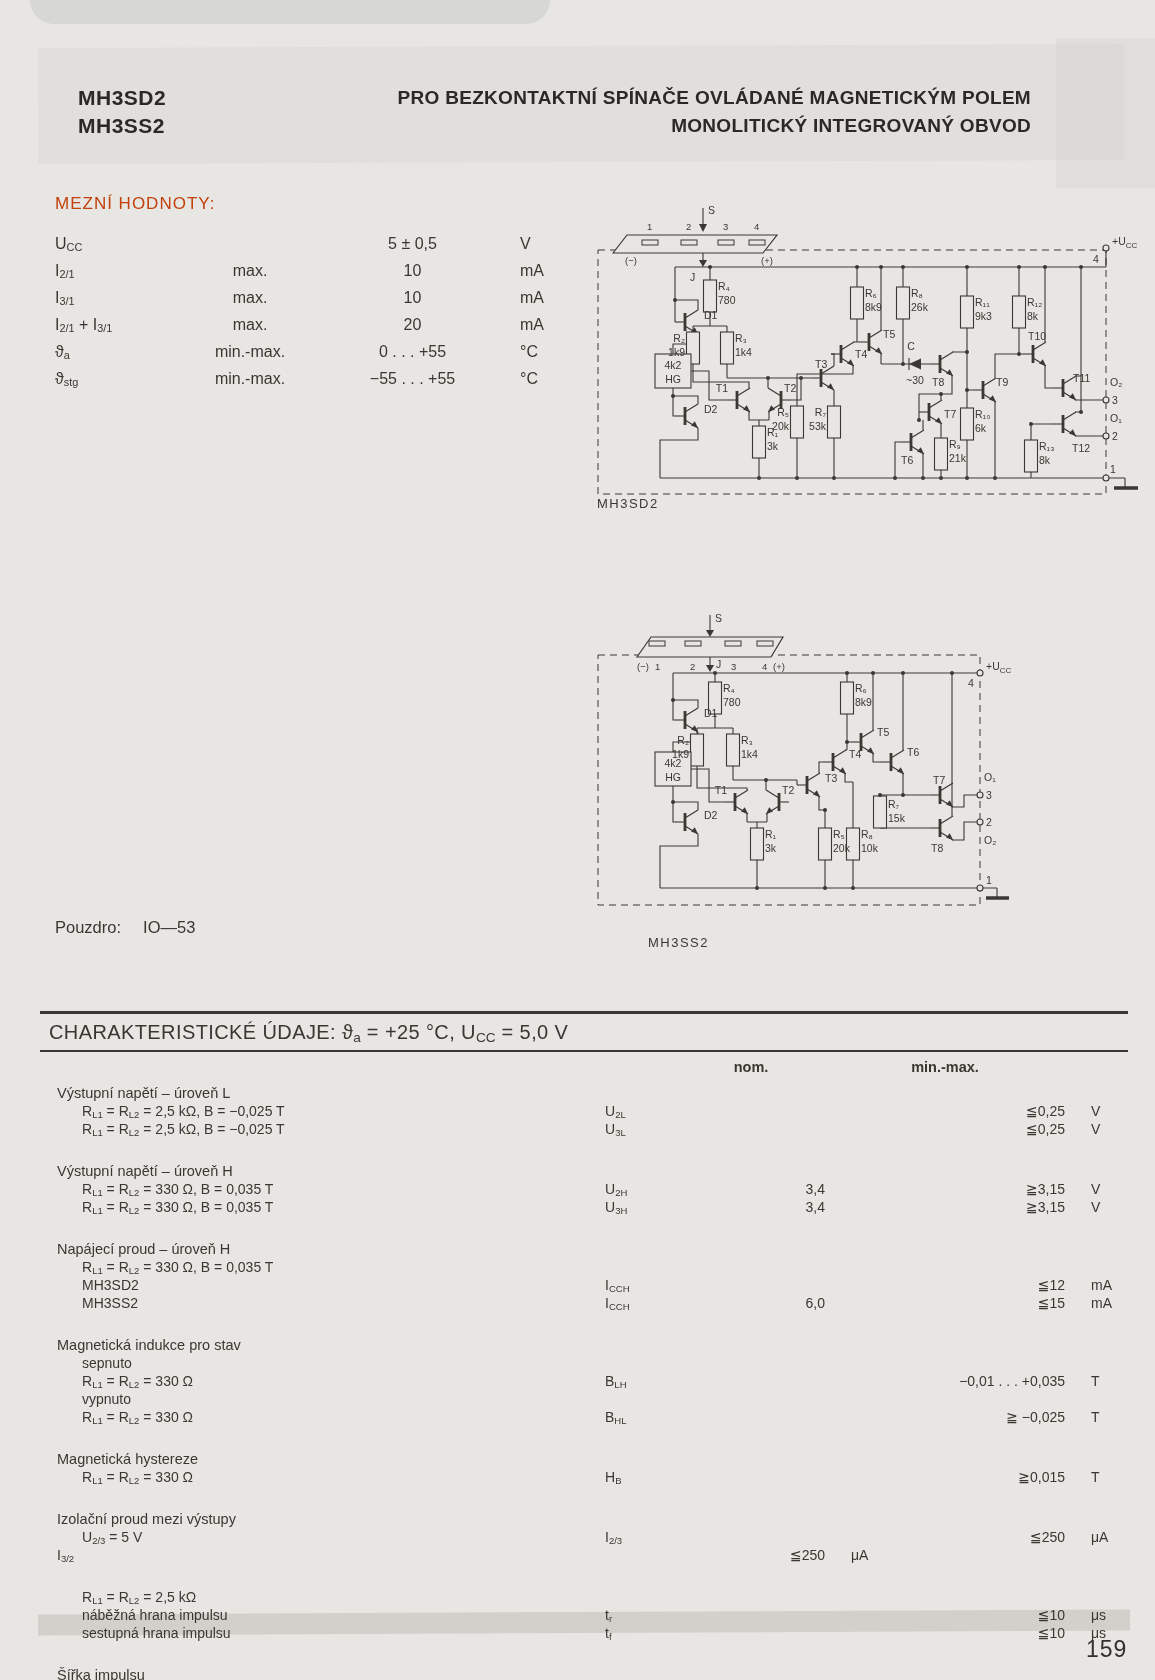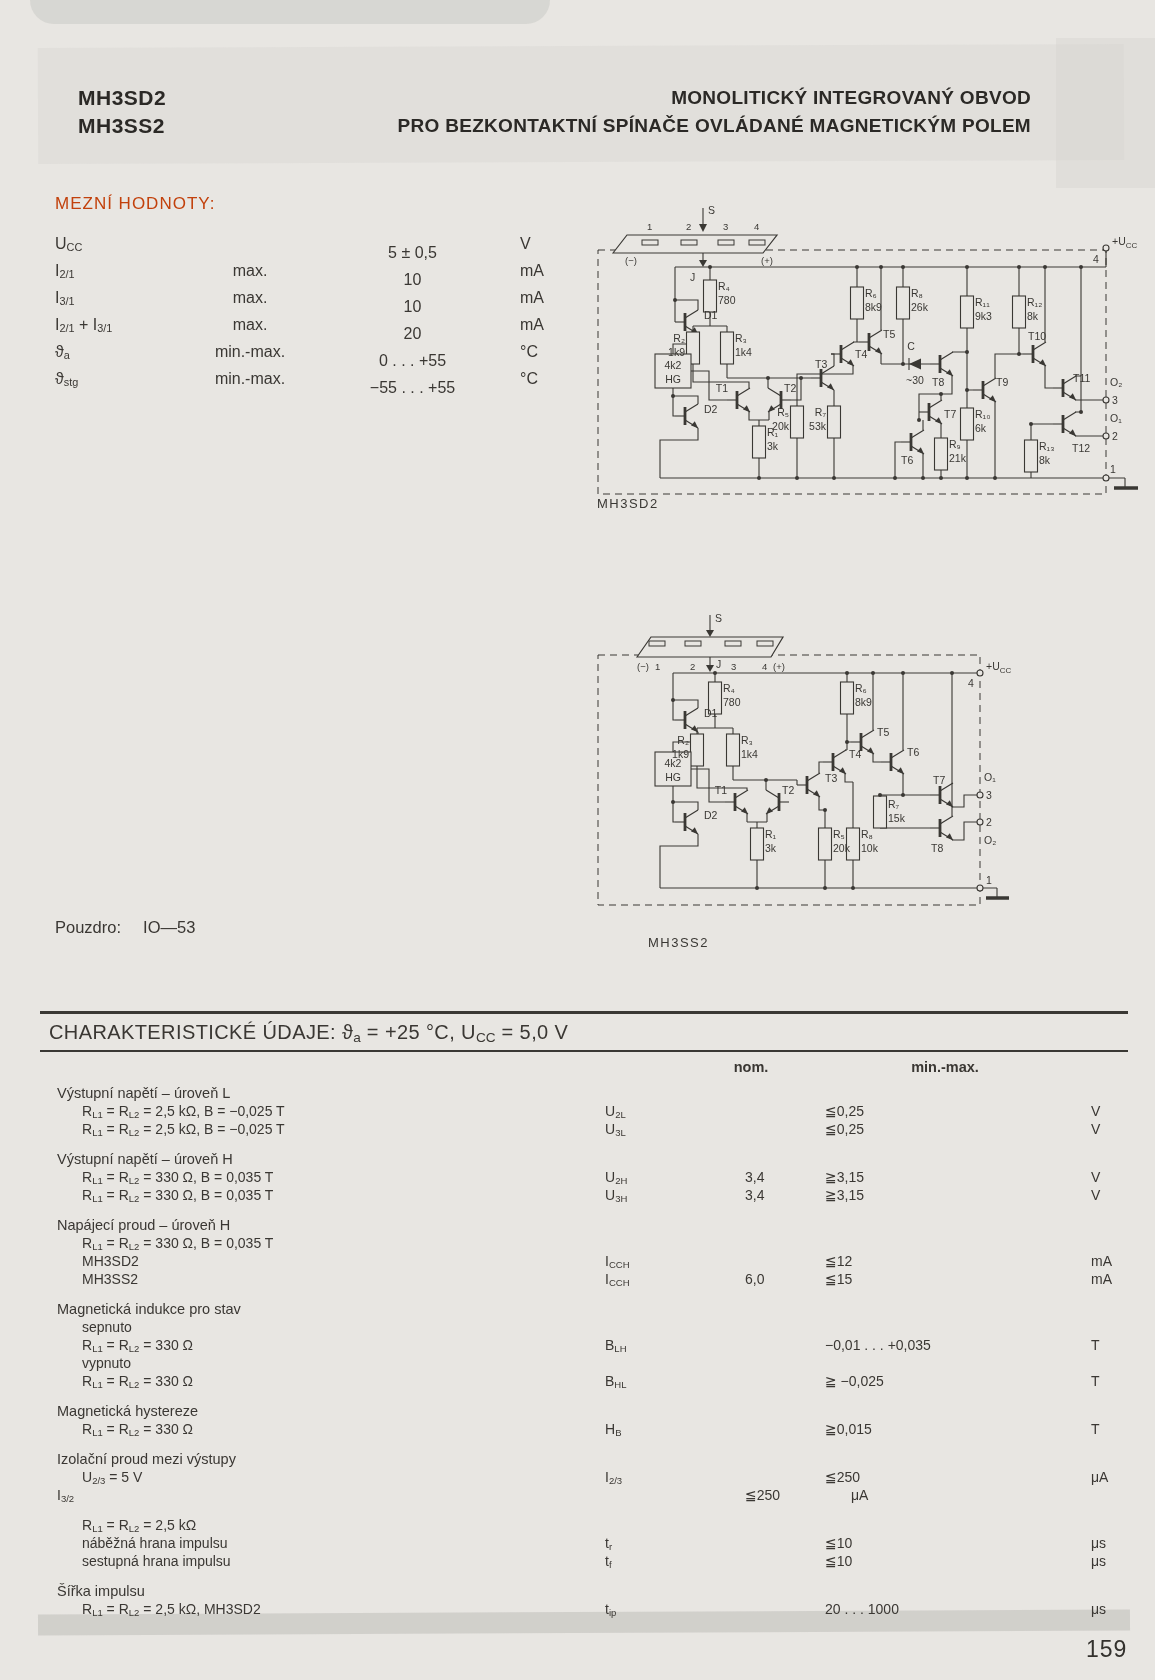--- a/index.html
+++ b/index.html
@@ -11,41 +11,41 @@
   .art-rt{left:1056px;top:38px;width:99px;height:150px;background:#d6d5d1;opacity:.45;}
   .art-bottom{left:38px;top:1612px;width:1092px;height:21px;background:#c7c6c2;opacity:.7;transform:rotate(-.25deg);}
 
   .hdr-parts{position:absolute;left:78px;top:84px;font-size:21px;font-weight:700;line-height:28px;color:#2b2926;letter-spacing:.5px;}
   .hdr-title{position:absolute;right:124px;top:84px;text-align:right;font-size:19px;font-weight:700;line-height:28px;color:#2b2926;letter-spacing:.3px;}
 
   .limits{position:absolute;left:55px;top:194px;width:545px;}
   .limits h2{margin:0 0 16px 0;font-size:17px;font-weight:400;letter-spacing:1px;color:#c2410c;}
   .lrow{display:grid;grid-template-columns:140px 110px 215px 75px;height:27px;line-height:27px;font-size:16px;}
   .lcond{text-align:center;}
-  .lval{text-align:center;margin-top:9px;}
+  .lval{text-align:center;}
   .sub{font-size:68%;vertical-align:-0.22em;letter-spacing:0;}
 
   .pouzdro{position:absolute;left:55px;top:918px;font-size:16.5px;}
   .pouzdro .v{margin-left:22px;}
 
   .rule{position:absolute;left:40px;width:1088px;background:#3a3834;}
   .rule1{top:1011px;height:3px;}
   .rule2{top:1050px;height:2px;}
   .char-head{position:absolute;left:49px;top:1021px;font-size:20px;letter-spacing:.4px;}
   .colhead{position:absolute;top:1059px;font-size:14.5px;font-weight:700;text-align:center;}
   .colhead.nom{left:711px;width:80px;}
   .colhead.mm{left:825px;width:240px;}
 
   .chartab{position:absolute;left:57px;top:1076px;width:1078px;}
-  .cgroup{margin-top:12px;}
+  .cgroup{margin-top:24px;}
   .cgroup:first-child{margin-top:8px;}
   .cghead{height:18px;line-height:18px;font-size:14.5px;}
   .crow{display:grid;grid-template-columns:548px 140px 80px 240px 70px;height:18px;line-height:18px;font-size:14px;}
   .cdesc{padding-left:25px;}
-  .cnom,.cmm{text-align:left;}
+  .cnom,.cmm{text-align:right;}
   .cunit{padding-left:26px;}
 
   .schem{position:absolute;}
   .schem path,.schem line,.schem polyline{stroke:#3a3834;fill:none;stroke-width:1.1;}
   .schem polygon.pkg{stroke:#3a3834;fill:#e8e6e2;stroke-width:1.2;}
   .schem rect.pad{stroke:#3a3834;fill:none;stroke-width:1;}
   .schem rect.rbody{stroke:#3a3834;fill:#e8e6e2;stroke-width:1.1;}
   .schem rect.hg{stroke:#3a3834;fill:#e8e6e2;stroke-width:1.1;}
   .schem path.dash{stroke-dasharray:7 5;stroke-width:1;}
   .schem circle.dot{fill:#3a3834;stroke:none;}
@@ -68,22 +68,22 @@
   <div class="art art-top"></div>
   <div class="art art-head"></div>
   <div class="art art-rt"></div>
   <div class="art art-bottom"></div>
 
   <div class="hdr-parts">
     <div>MH3SD2</div>
     <div>MH3SS2</div>
   </div>
   <div class="hdr-title">
+    <div>PRO BEZKONTAKTNÍ SPÍNAČE OVLÁDANÉ MAGNETICKÝM POLEM</div>
     <div>MONOLITICKÝ INTEGROVANÝ OBVOD</div>
-    <div>PRO BEZKONTAKTNÍ SPÍNAČE OVLÁDANÉ MAGNETICKÝM POLEM</div>
   </div>
 
   <div class="limits">
     <h2>MEZNÍ HODNOTY:</h2>
     <div class="lrow">
       <span><span>U</span><span class="sub">CC</span></span>
       <span class="lcond"></span>
       <span class="lval">5 ± 0,5</span>
       <span>V</span>
     </div>

